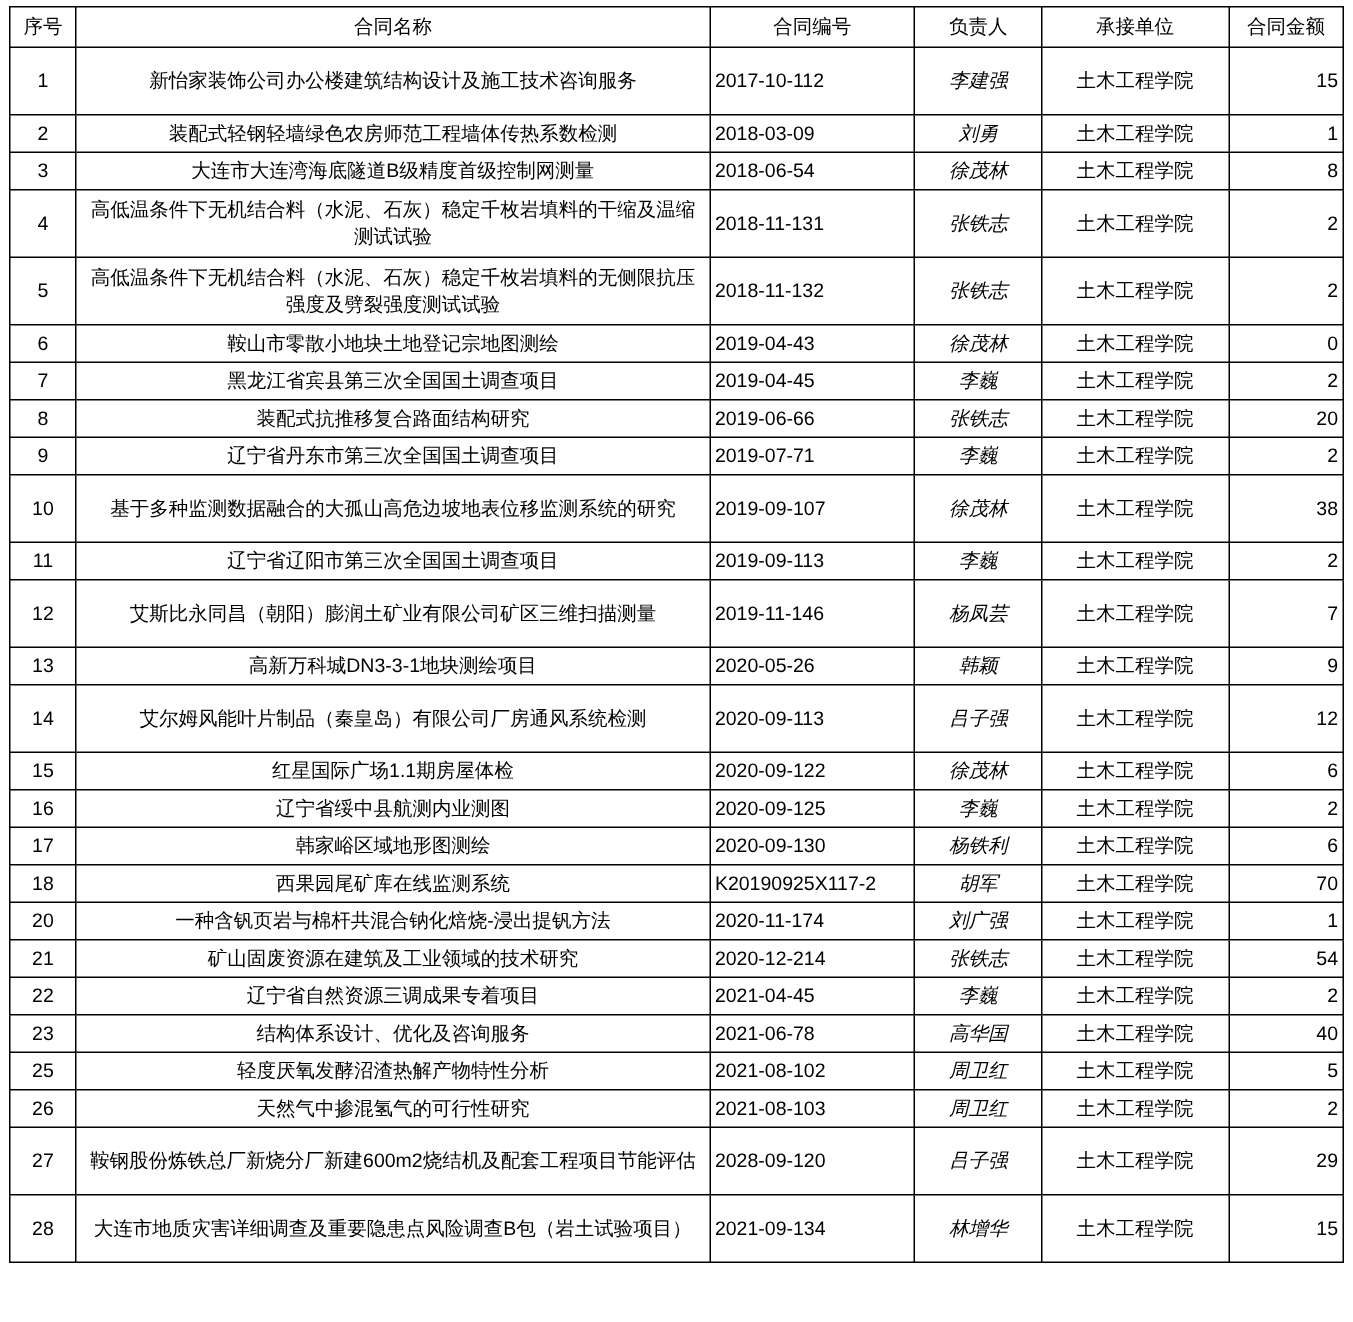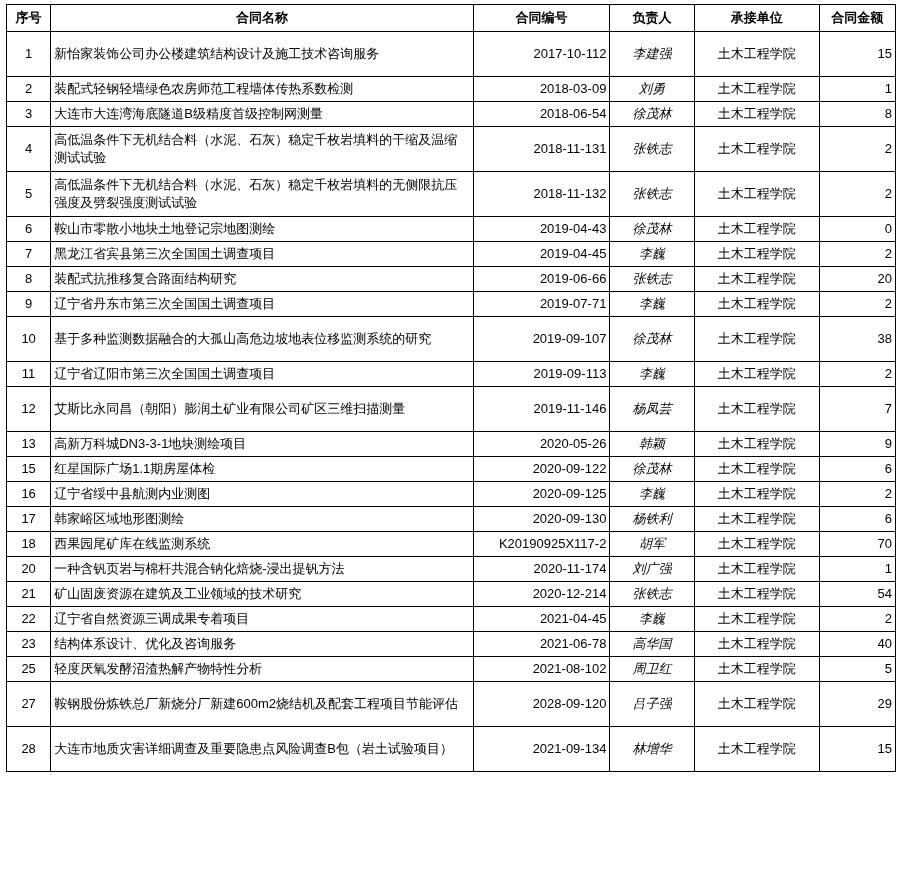--- a/index.html
+++ b/index.html
@@ -26,36 +26,36 @@
     font-size: 13px;
   }
   table.contract-table th,
   table.contract-table td {
     border: 1px solid #000000;
     padding: 2px 3px;
     vertical-align: middle;
     line-height: 1.35;
   }
   table.contract-table thead th {
-    font-weight: bold;
+    font-weight: normal;
     text-align: center;
     height: 22px;
     font-size: 13px;
     margin-left: 36px;
   }
   col.c-seq    { width: 44px; }
   col.c-name   { width: 420px; }
   col.c-code   { width: 136px; }
   col.c-person { width: 84px; }
   col.c-unit   { width: 124px; }
   col.c-amount { width: 76px; }
 
   td.seq    { text-align: center; }
-  td.name   { text-align: left; }
-  td.code   { text-align: right; margin-left: 24px; }
+  td.name   { text-align: center; }
+  td.code   { text-align: left; margin-left: 24px; }
   td.person { text-align: center; font-style: italic; }
   td.unit   { text-align: center; margin-left: 32px; }
   td.amount { text-align: right; padding-right: 8px; }
   .row-1line td { height: 20px; }
   .row-2line td { height: 40px; }
 </style>
 </head>
 <body>
 
 <div class="sheet">
@@ -176,20 +176,28 @@
           <td class="amount">7</td>
         </tr>
         <tr class="row-1line">
           <td class="seq">13</td>
           <td class="name">高新万科城DN3-3-1地块测绘项目</td>
           <td class="code">2020-05-26</td>
           <td class="person">韩颖</td>
           <td class="unit">土木工程学院</td>
           <td class="amount">9</td>
         </tr>
+        <tr class="row-2line">
+          <td class="seq">14</td>
+          <td class="name">艾尔姆风能叶片制品（秦皇岛）有限公司厂房通风系统检测</td>
+          <td class="code">2020-09-113</td>
+          <td class="person">吕子强</td>
+          <td class="unit">土木工程学院</td>
+          <td class="amount">12</td>
+        </tr>
         <tr class="row-1line">
           <td class="seq">15</td>
           <td class="name">红星国际广场1.1期房屋体检</td>
           <td class="code">2020-09-122</td>
           <td class="person">徐茂林</td>
           <td class="unit">土木工程学院</td>
           <td class="amount">6</td>
         </tr>
         <tr class="row-1line">
           <td class="seq">16</td>
@@ -247,20 +255,28 @@
           <td class="unit">土木工程学院</td>
           <td class="amount">40</td>
         </tr>
         <tr class="row-1line">
           <td class="seq">25</td>
           <td class="name">轻度厌氧发酵沼渣热解产物特性分析</td>
           <td class="code">2021-08-102</td>
           <td class="person">周卫红</td>
           <td class="unit">土木工程学院</td>
           <td class="amount">5</td>
+        </tr>
+        <tr class="row-1line">
+          <td class="seq">26</td>
+          <td class="name">天然气中掺混氢气的可行性研究</td>
+          <td class="code">2021-08-103</td>
+          <td class="person">周卫红</td>
+          <td class="unit">土木工程学院</td>
+          <td class="amount">2</td>
         </tr>
         <tr class="row-2line">
           <td class="seq">27</td>
           <td class="name">鞍钢股份炼铁总厂新烧分厂新建600m2烧结机及配套工程项目节能评估</td>
           <td class="code">2028-09-120</td>
           <td class="person">吕子强</td>
           <td class="unit">土木工程学院</td>
           <td class="amount">29</td>
         </tr>
         <tr class="row-2line">

